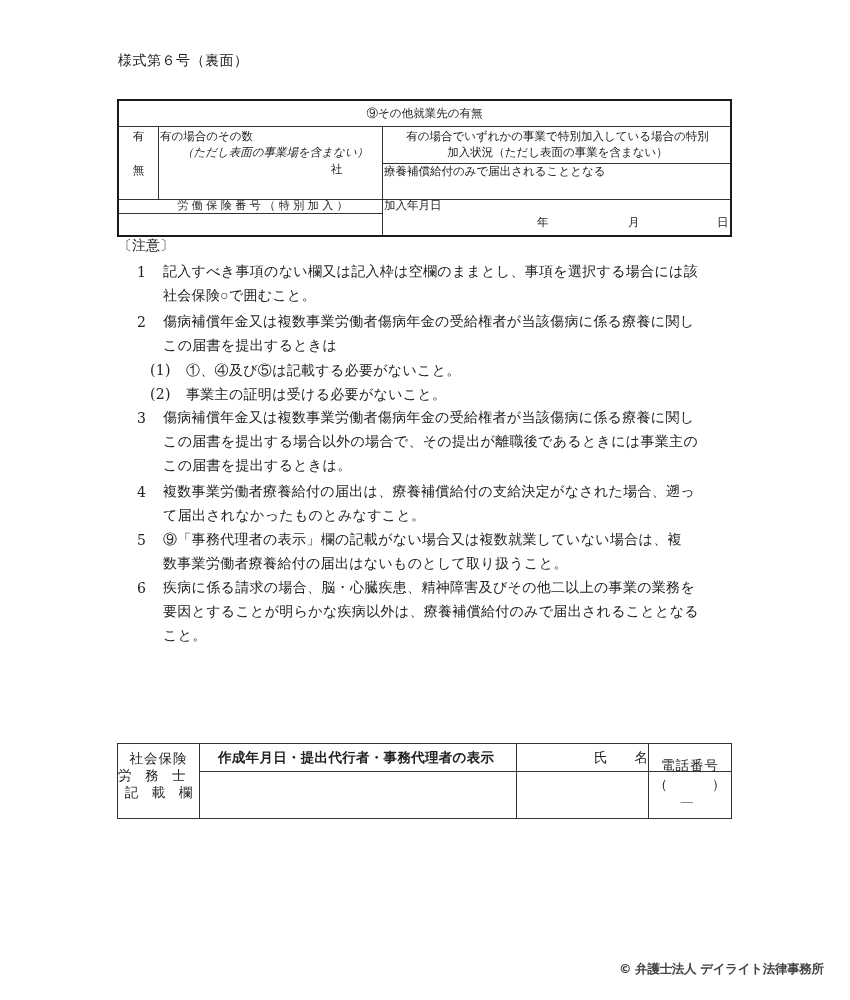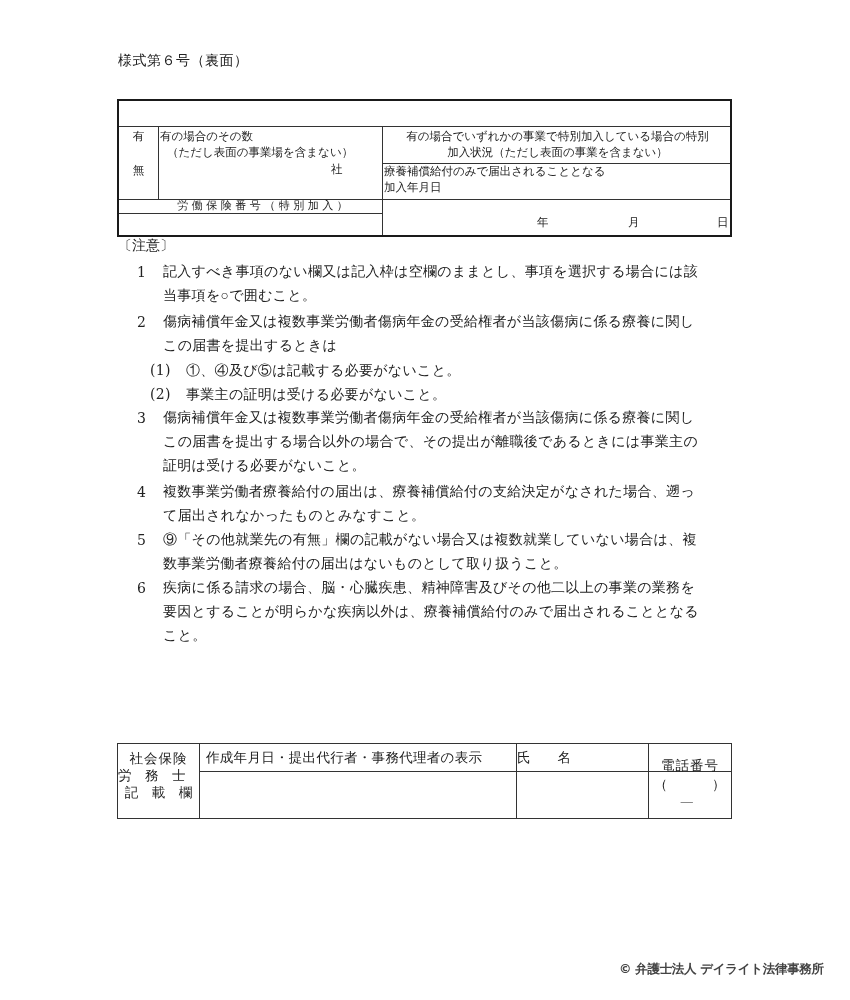--- a/index.html
+++ b/index.html
@@ -33,55 +33,56 @@
 <div class="top-table">
 
   <div class="hline" style="left:0; top:25px; width:611px;"></div>
   <div class="hline" style="left:264px; top:62px; width:347px;"></div>
   <div class="hline" style="left:0; top:98px; width:611px;"></div>
   <div class="hline" style="left:0; top:112px; width:264px;"></div>
 
   <div class="vline" style="left:39px; top:25px; height:73px;"></div>
   <div class="vline" style="left:263px; top:25px; height:109px;"></div>
 
+  <div class="cell" style="left:0; top:5px; width:611px; text-align:center;">⑨その他就業先の有無</div>
 
   <div class="cell" style="left:0; top:28px; width:39px; text-align:center;">有</div>
   <div class="cell" style="left:0; top:62px; width:39px; text-align:center;">無</div>
 
   <div class="cell" style="left:41px; top:28px;">有の場合のその数</div>
-  <div class="cell" style="left:48px; top:44px;">（ただし表面の事業場を含まない）</div>
+  <div class="cell" style="left:63px; top:44px;font-style:italic;">（ただし表面の事業場を含まない）</div>
   <div class="cell" style="left:41px; top:60px; width:215px; height:16px;"></div>
   <div class="cell" style="left:212px; top:61px;">社</div>
 
   <div class="cell" style="left:266px; top:28px; width:345px; text-align:center;">有の場合でいずれかの事業で特別加入している場合の特別</div>
   <div class="cell" style="left:266px; top:44px; width:345px; text-align:center;">加入状況（ただし表面の事業を含まない）</div>
 
   <div class="cell" style="left:265px; top:63px;">療養補償給付のみで届出されることとなる</div>
   <div class="cell" style="left:265px; top:78px; width:344px; height:18px;"></div>
 
   <div class="cell" style="left:0; top:97px; width:263px; text-align:center; font-size:11px;padding-left:24px;">労 働 保 険 番 号 （ 特 別 加 入 ）</div>
   <div class="cell" style="left:2px; top:114px; width:259px; height:19px;"></div>
 
-  <div class="cell" style="left:265px; top:79px;text-align:right;">加入年月日</div>
+  <div class="cell" style="left:265px; top:97px;text-align:right;">加入年月日</div>
   <div class="cell" style="left:330px; top:113px; width:90px; height:18px;"></div>
   <div class="cell" style="left:418px; top:114px;">年</div>
   <div class="cell" style="left:509px; top:114px;">月</div>
   <div class="cell" style="left:598px; top:114px;">日</div>
 </div>
 
 <div class="notes-heading">〔注意〕</div>
 
 <div>
 
   <div class="note" style="top:260px; left:0; width:850px;">
     <span class="note-num">1</span>
     <span class="note-text">記入すべき事項のない欄又は記入枠は空欄のままとし、事項を選択する場合には該</span>
   </div>
   <div class="note" style="top:284px; left:0; width:850px;">
-    <span class="note-text">当事項を○で囲むこと。</span>
+    <span class="note-text">社会保険○で囲むこと。</span>
   </div>
 
   <div class="note" style="top:310px; left:0; width:850px;">
     <span class="note-num">2</span>
     <span class="note-text">傷病補償年金又は複数事業労働者傷病年金の受給権者が当該傷病に係る療養に関し</span>
   </div>
   <div class="note" style="top:334px; left:0; width:850px;">
     <span class="note-text">この届書を提出するときは</span>
   </div>
 
@@ -96,34 +97,34 @@
   </div>
 
   <div class="note" style="top:406px; left:0; width:850px;">
     <span class="note-num">3</span>
     <span class="note-text">傷病補償年金又は複数事業労働者傷病年金の受給権者が当該傷病に係る療養に関し</span>
   </div>
   <div class="note" style="top:430px; left:0; width:850px;">
     <span class="note-text">この届書を提出する場合以外の場合で、その提出が離職後であるときには事業主の</span>
   </div>
   <div class="note" style="top:454px; left:0; width:850px;">
-    <span class="note-text">証明は受ける必要がないこと。</span>
+    <span class="note-text">この届書を提出するときは。</span>
   </div>
 
   <div class="note" style="top:480px; left:0; width:850px;">
     <span class="note-num">4</span>
     <span class="note-text">複数事業労働者療養給付の届出は、療養補償給付の支給決定がなされた場合、遡っ</span>
   </div>
   <div class="note" style="top:504px; left:0; width:850px;">
     <span class="note-text">て届出されなかったものとみなすこと。</span>
   </div>
 
   <div class="note" style="top:528px; left:0; width:850px;">
     <span class="note-num">5</span>
-    <span class="note-text">⑨「その他就業先の有無」欄の記載がない場合又は複数就業していない場合は、複</span>
+    <span class="note-text">⑨「事務代理者の表示」欄の記載がない場合又は複数就業していない場合は、複</span>
   </div>
   <div class="note" style="top:552px; left:0; width:850px;">
     <span class="note-text">数事業労働者療養給付の届出はないものとして取り扱うこと。</span>
   </div>
 
   <div class="note" style="top:576px; left:0; width:850px;">
     <span class="note-num">6</span>
     <span class="note-text">疾病に係る請求の場合、脳・心臓疾患、精神障害及びその他二以上の事業の業務を</span>
   </div>
   <div class="note" style="top:600px; left:0; width:850px;">
@@ -137,22 +138,22 @@
 <div class="bottom-table">
   <div class="vline" style="left:81px; top:0; height:74px;"></div>
   <div class="vline" style="left:398px; top:0; height:74px;"></div>
   <div class="vline" style="left:530px; top:0; height:74px;"></div>
   <div class="hline" style="left:82px; top:27px; width:531px;"></div>
 
   <div class="bt-cell" style="left:0; top:6px; width:81px; text-align:center; letter-spacing:1px;">社会保険</div>
   <div class="bt-cell" style="left:0; top:23px; width:81px; text-align:left;">労　務　士</div>
   <div class="bt-cell" style="left:0; top:40px; width:81px; text-align:center;">記　載　欄</div>
 
-  <div class="bt-cell" style="left:88px; top:5px; letter-spacing:0.3px;">作成年月日・提出代行者・事務代理者の表示</div>
-  <div class="bt-cell" style="left:399px; top:5px; width:131px; text-align:left;">氏　　名</div>
+  <div class="bt-cell" style="left:100px; top:5px; letter-spacing:0.3px;font-weight:bold;">作成年月日・提出代行者・事務代理者の表示</div>
+  <div class="bt-cell" style="left:399px; top:5px; width:131px; text-align:right;">氏　　名</div>
   <div class="bt-cell" style="left:531px; top:5px; width:82px; text-align:center; letter-spacing:1px;margin-top:8px;">電話番号</div>
 
   <div class="bt-cell" style="left:83px; top:29px; width:313px; height:44px;"></div>
   <div class="bt-cell" style="left:400px; top:29px; width:128px; height:44px;"></div>
   <div class="bt-cell" style="left:532px; top:29px; width:80px; height:44px;">
     <span style="position:absolute; left:4px; top:3px;">（</span>
     <span style="position:absolute; left:62px; top:3px;">）</span>
     <span style="position:absolute; left:30px; top:20px; color:#777;">—</span>
   </div>
 </div>

